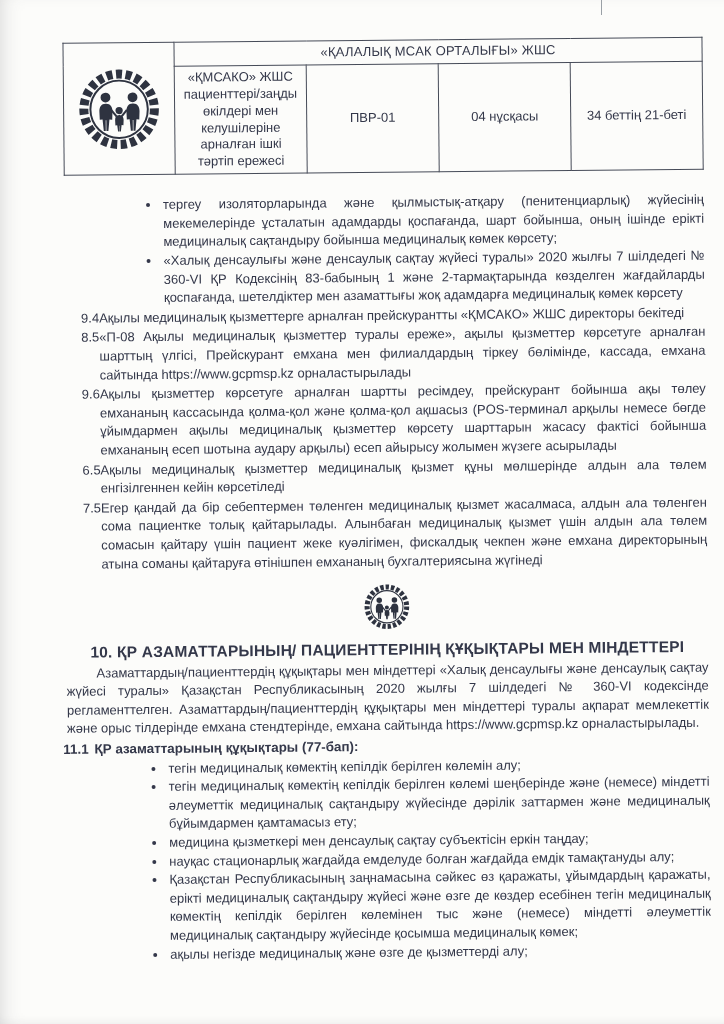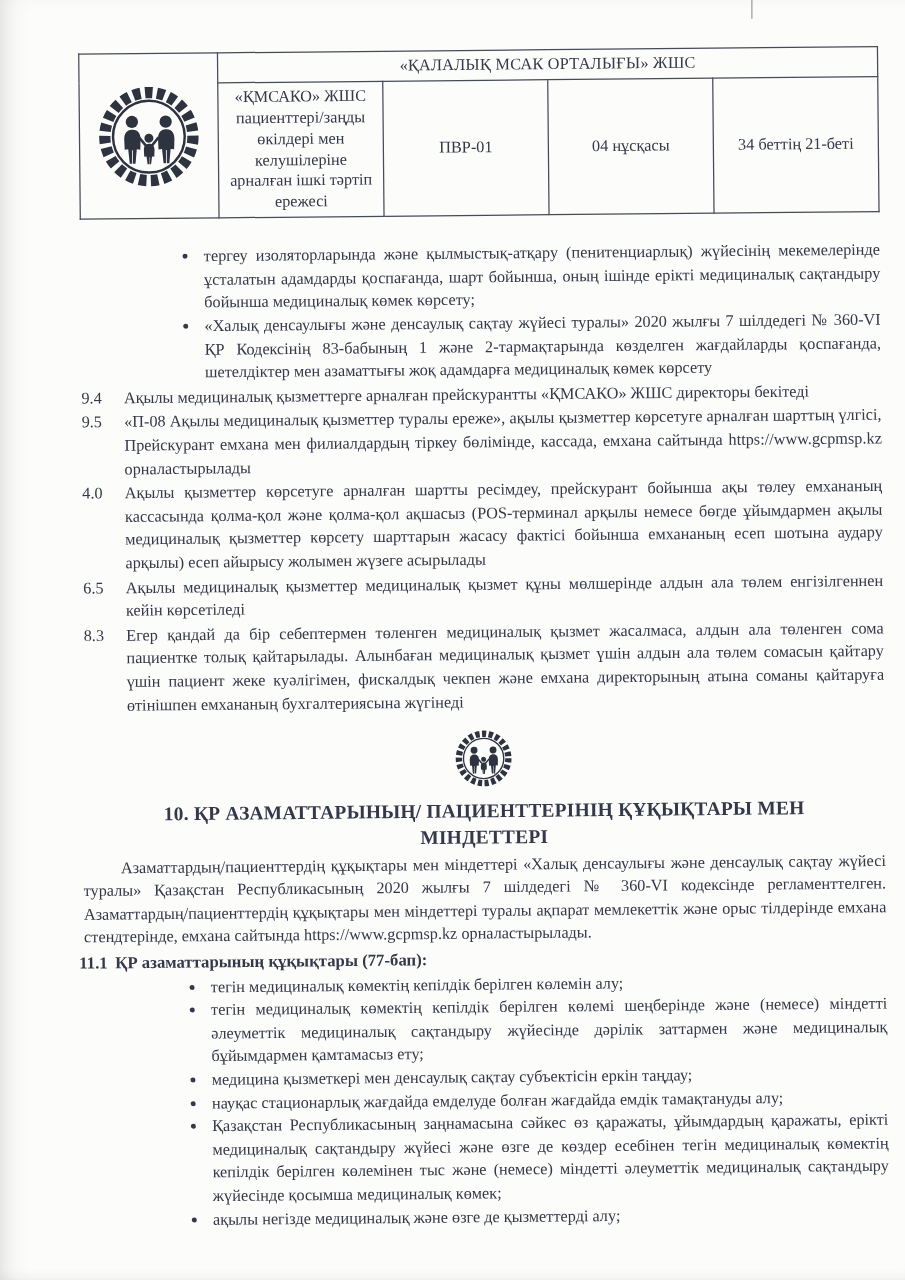--- a/index.html
+++ b/index.html
@@ -7,21 +7,21 @@
     padding: 0;
     background: #e9e9e7;
   }
   .page {
     position: relative;
     width: 724px;
     height: 1024px;
     margin: 0 auto;
     background: #fcfcfa;
     overflow: hidden;
-    font-family: Liberation Serif, serif;
+    font-family: Liberation Sans, sans-serif;
     color: #34384a;
     box-shadow: inset 14px 0 22px -16px rgba(60,60,70,0.25), inset 0 -8px 14px -12px rgba(60,60,70,0.12);
   }
   .scan-layer {
     position: absolute;
     inset: 0;
     transform: rotate(-0.55deg);
     transform-origin: 50% 40%;
   }
   .scan-artifact {
@@ -71,21 +71,21 @@
   ul.bullets li {
     text-align: justify;
     padding-left: 2px;
   }
   .num-item {
     display: flex;
     margin: 1px 0 1px 2px;
   }
   .num-item .num {
     flex: 0 0 34px;
-    text-align: left;
+    text-align: right;
   }
   .num-item .txt {
     flex: 1;
     text-align: justify;
   }
   .divider-logo {
     text-align: center;
     margin: 13px 0 3px 0;
   }
   h2.section-heading {
@@ -161,33 +161,33 @@
       <ul class="bullets">
         <li>тергеу изоляторларында және қылмыстық-атқару (пенитенциарлық) жүйесінің мекемелерінде ұсталатын адамдарды қоспағанда, шарт бойынша, оның ішінде ерікті медициналық сақтандыру бойынша медициналық көмек көрсету;</li>
         <li>«Халық денсаулығы және денсаулық сақтау жүйесі туралы» 2020 жылғы 7 шілдедегі № 360-VI ҚР Кодексінің 83-бабының 1 және 2-тармақтарында көзделген жағдайларды қоспағанда, шетелдіктер мен азаматтығы жоқ адамдарға медициналық көмек көрсету</li>
       </ul>
 
       <div class="num-item">
         <span class="num">9.4</span>
         <span class="txt">Ақылы медициналық қызметтерге арналған прейскурантты «ҚМСАКО» ЖШС директоры бекітеді</span>
       </div>
       <div class="num-item">
-        <span class="num">9.5</span>
+        <span class="num">8.5</span>
         <span class="txt">«П-08 Ақылы медициналық қызметтер туралы ереже», ақылы қызметтер көрсетуге арналған шарттың үлгісі, Прейскурант емхана мен филиалдардың тіркеу бөлімінде, кассада, емхана сайтында https://www.gcpmsp.kz орналастырылады</span>
       </div>
       <div class="num-item">
-        <span class="num">4.0</span>
+        <span class="num">9.6</span>
         <span class="txt">Ақылы қызметтер көрсетуге арналған шартты ресімдеу, прейскурант бойынша ақы төлеу емхананың кассасында қолма-қол және қолма-қол ақшасыз (POS-терминал арқылы немесе бөгде ұйымдармен ақылы медициналық қызметтер көрсету шарттарын жасасу фактісі бойынша емхананың есеп шотына аудару арқылы) есеп айырысу жолымен жүзеге асырылады</span>
       </div>
       <div class="num-item">
         <span class="num">6.5</span>
         <span class="txt">Ақылы медициналық қызметтер медициналық қызмет құны мөлшерінде алдын ала төлем енгізілгеннен кейін көрсетіледі</span>
       </div>
       <div class="num-item">
-        <span class="num">8.3</span>
+        <span class="num">7.5</span>
         <span class="txt">Егер қандай да бір себептермен төленген медициналық қызмет жасалмаса, алдын ала төленген сома пациентке толық қайтарылады. Алынбаған медициналық қызмет үшін алдын ала төлем сомасын қайтару үшін пациент жеке куәлігімен, фискалдық чекпен және емхана директорының атына соманы қайтаруға өтінішпен емхананың бухгалтериясына жүгінеді</span>
       </div>
 
       <div class="divider-logo">
         <svg width="46" height="46" viewBox="0 0 100 100">
             <use href="#family-emblem"></use>
           </svg>
       </div>
 
       <h2 class="section-heading">10. ҚР АЗАМАТТАРЫНЫҢ/ ПАЦИЕНТТЕРІНІҢ ҚҰҚЫҚТАРЫ МЕН МІНДЕТТЕРІ</h2>

